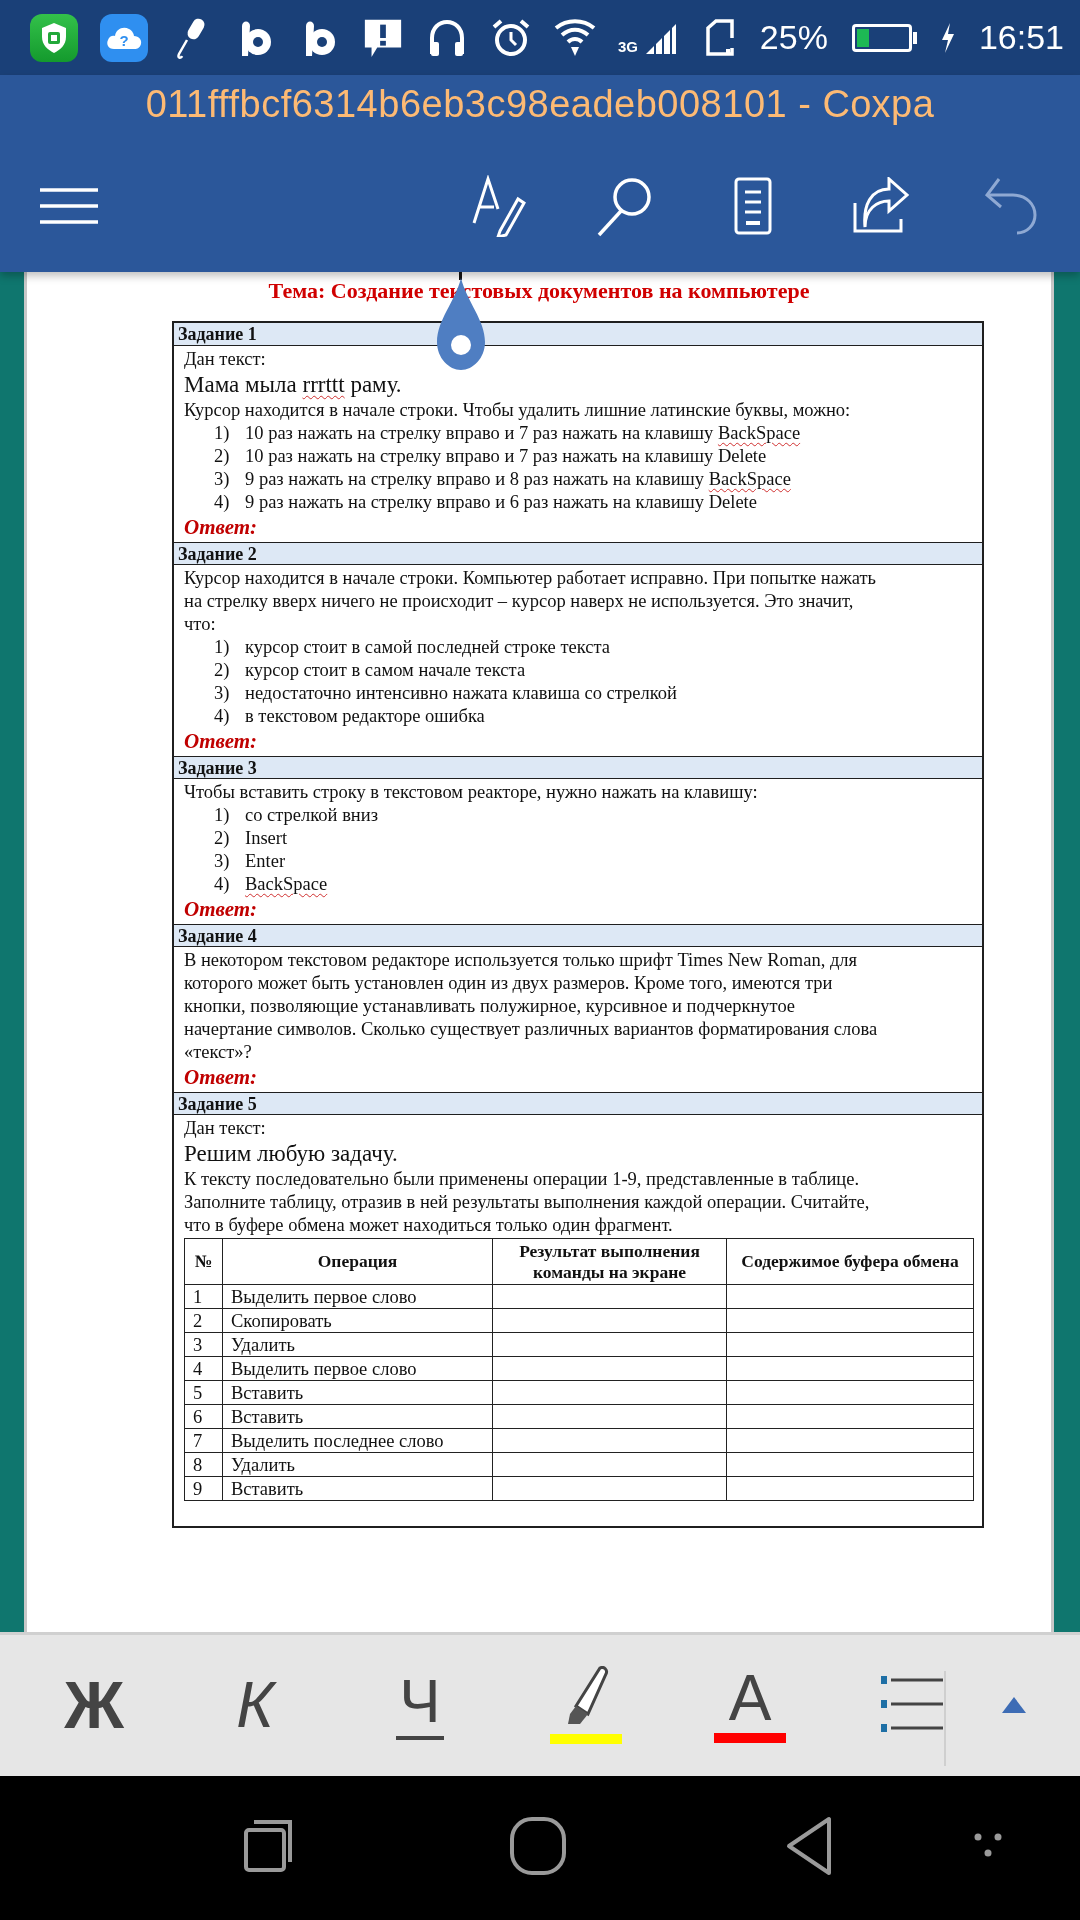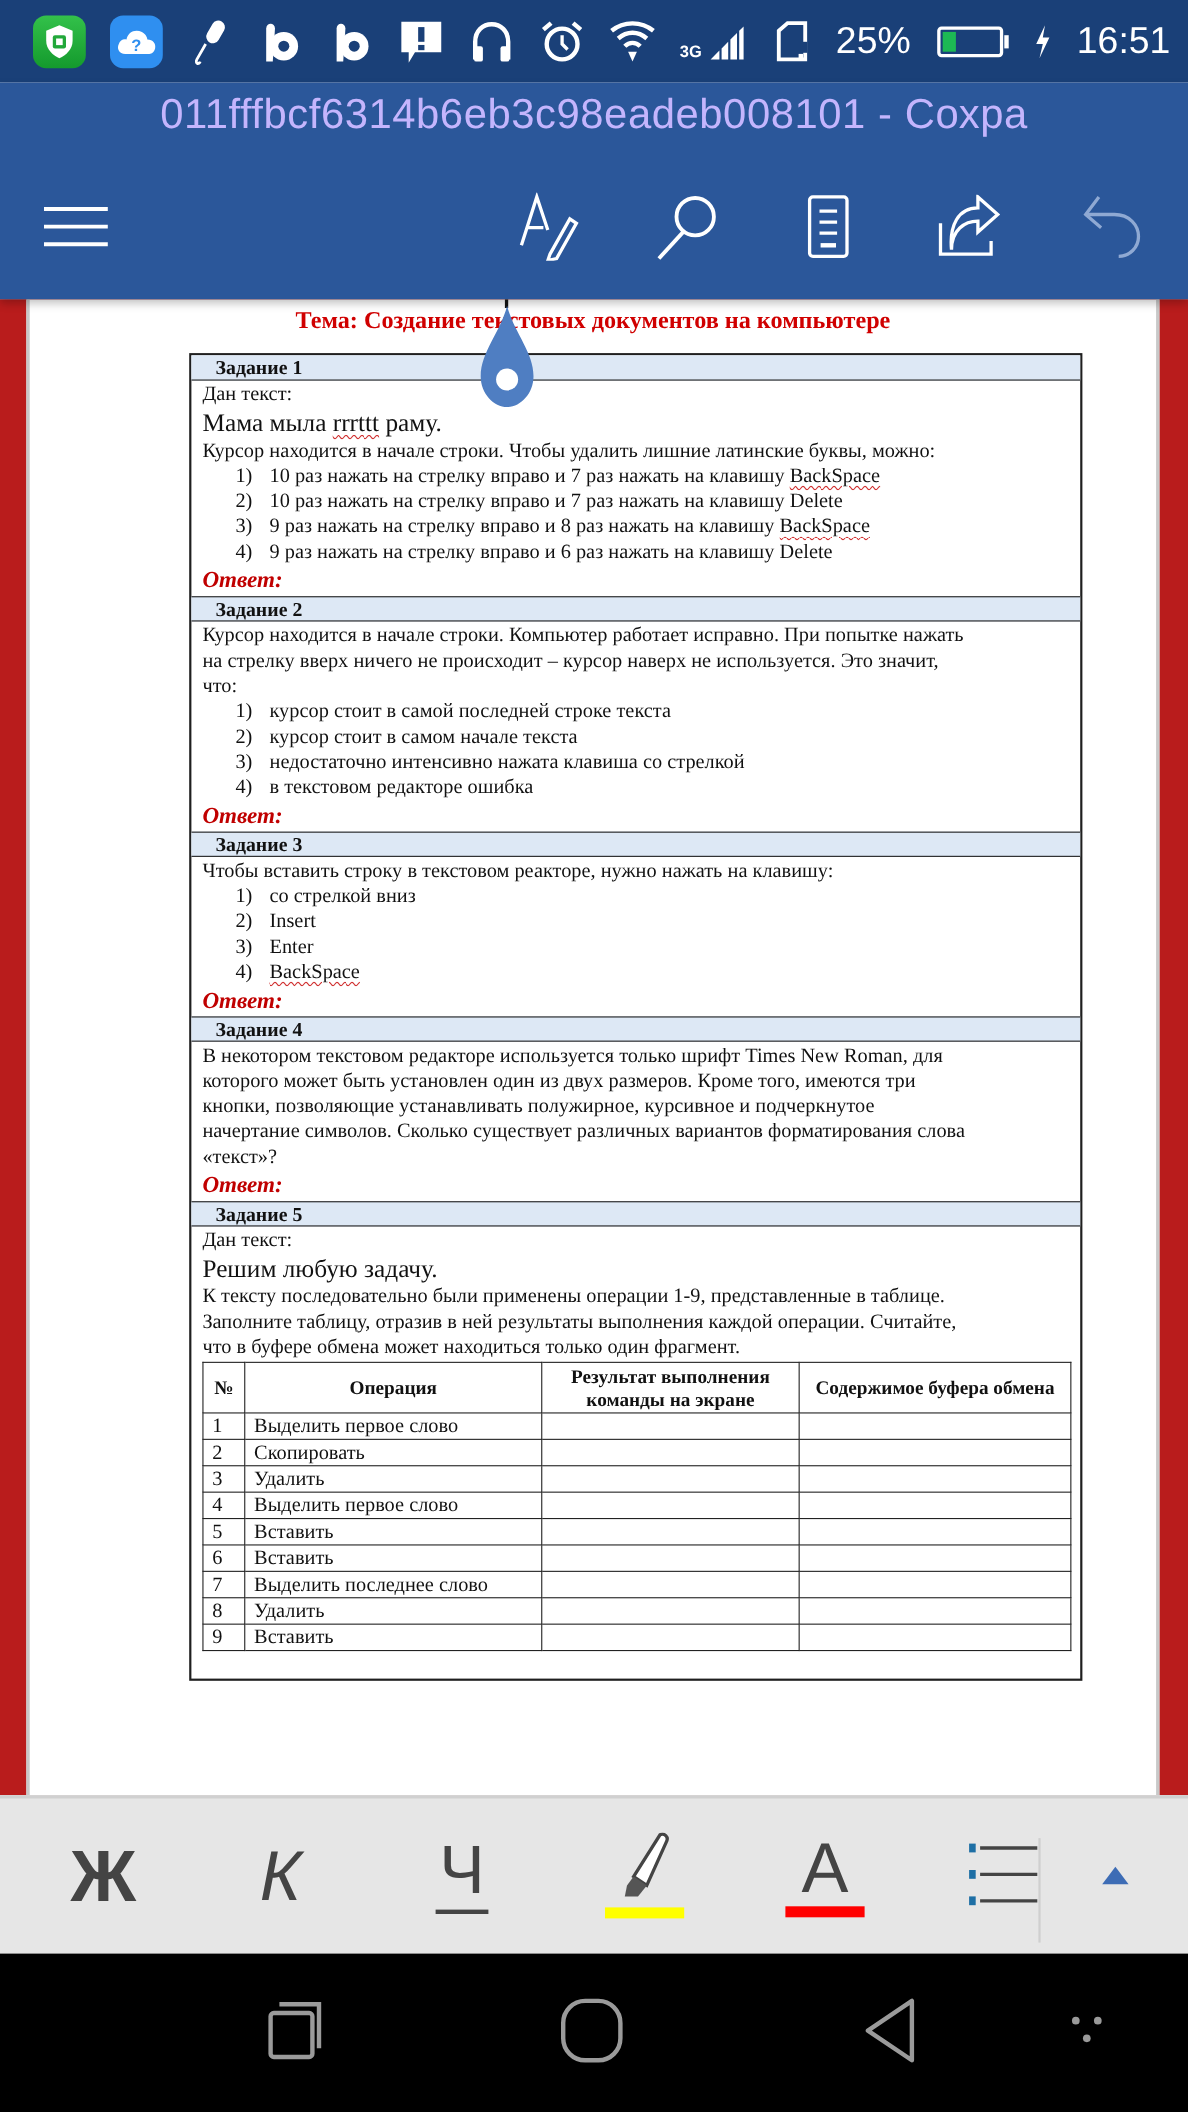--- a/index.html
+++ b/index.html
@@ -14,30 +14,30 @@
   .app-ico.green { background: linear-gradient(#33c14a, #149a2d); }
   .app-ico.blue { background: #2f8ff0; }
   .sb-glyph { width: 42px; height: 44px; display: flex; align-items: center; justify-content: center; text-align: right; }
   .battery { display: flex; align-items: center; }
   .battery .body { width: 60px; height: 28px; border: 3px solid #fff; border-radius: 4px; padding: 2px; }
   .battery .lvl { width: 25%; height: 100%; background: #1db954; }
   .battery .tip { width: 4px; height: 12px; background: #fff; margin-left: 1px; }
 
   
   .appbar { position: absolute; left: 0; top: 75px; width: 1080px; height: 197px; background: #2b579a; box-shadow: 0 4px 8px rgba(0,0,0,0.25); z-index: 3; }
-  .doc-title { position: absolute; left: 0; width: 1080px; top: 8px; text-align: center; color: #c4b5fd; font-size: 38px; letter-spacing: 0.5px; white-space: nowrap; overflow: hidden; }
+  .doc-title { position: absolute; left: 0; width: 1080px; top: 8px; text-align: center; color: #fdba74; font-size: 38px; letter-spacing: 0.5px; white-space: nowrap; overflow: hidden; }
   .toolbar-btn { position: absolute; top: 96px; width: 70px; height: 70px; display: flex; align-items: center; justify-content: center; cursor: pointer; }
 
   
-  .doc-area { position: absolute; left: 0; top: 272px; width: 1080px; height: 1360px; background: #b91c1c; overflow: hidden; }
+  .doc-area { position: absolute; left: 0; top: 272px; width: 1080px; height: 1360px; background: #0f766e; overflow: hidden; }
   .page { position: absolute; left: 24px; top: 0; width: 1030px; height: 1360px; background: #fff; border-left: 3px solid #c8c8c8; border-right: 3px solid #c8c8c8; }
   .doc-heading { position: absolute; left: 0; right: 0; top: 6px; text-align: center; color: #d00000; font-family: "Liberation Serif", serif; font-weight: bold; font-size: 22px; }
 
   .tasks { position: absolute; left: 145px; top: 49px; width: 812px; border: 2px solid #1f1f1f; font-family: "Liberation Serif", serif; font-size: 18.5px; color: #111; }
-  .task-head { background: #dde8f5; border-bottom: 1.5px solid #1f1f1f; padding: 0 22px; height: 23px; line-height: 23px; font-weight: bold; font-size: 18px; }
+  .task-head { background: #dde8f5; border-bottom: 1.5px solid #1f1f1f; padding: 0 4px; height: 23px; line-height: 23px; font-weight: bold; font-size: 18px; }
   .task-head.nottop { border-top: 1.5px solid #1f1f1f; }
   .task-body { padding: 2px 10px 2px 10px; }
   .line { line-height: 23px; }
   .big { font-weight: normal; font-size: 23px; line-height: 28px; }
   .opts { padding-left: 30px; }
   .opt { line-height: 23px; display: flex; }
   .opt .num { width: 31px; }
   .answer { color: #c00000; font-weight: bold; font-style: italic; font-size: 21px; line-height: 26px; }
   .squiggle { text-decoration: underline wavy #d03030; text-decoration-thickness: 1px; text-underline-offset: 3px; }
 

